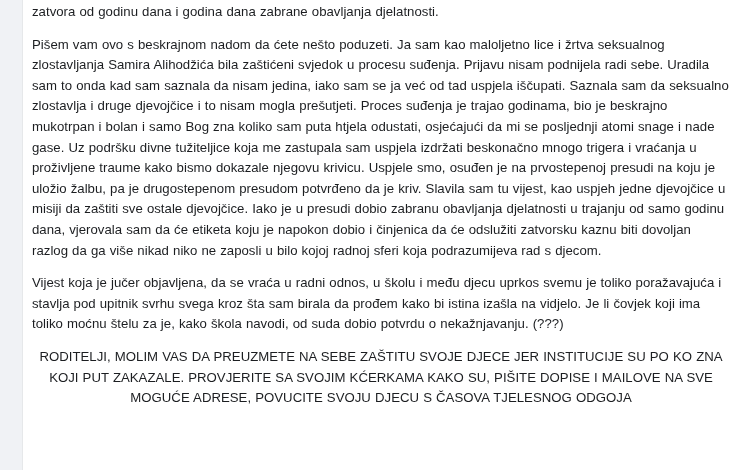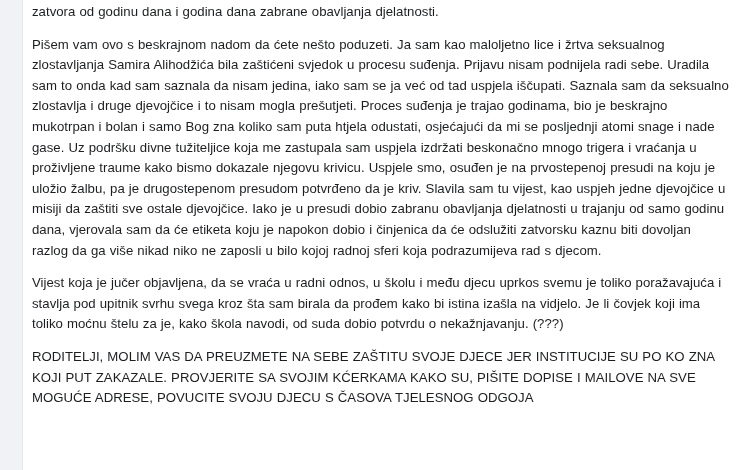--- a/index.html
+++ b/index.html
@@ -50,20 +50,21 @@
   }
   .para.first {
     margin-bottom: 12px;
   }
   .para.tight {
     margin-bottom: 0;
   }
   .para.shout {
     margin-bottom: 0;
     text-transform: none;
+    text-align: center;
   }
   .clip-bottom {
     position: absolute;
     left: 0;
     bottom: 0;
     width: 750px;
     height: 2px;
     background: transparent;
   }
 </style>

